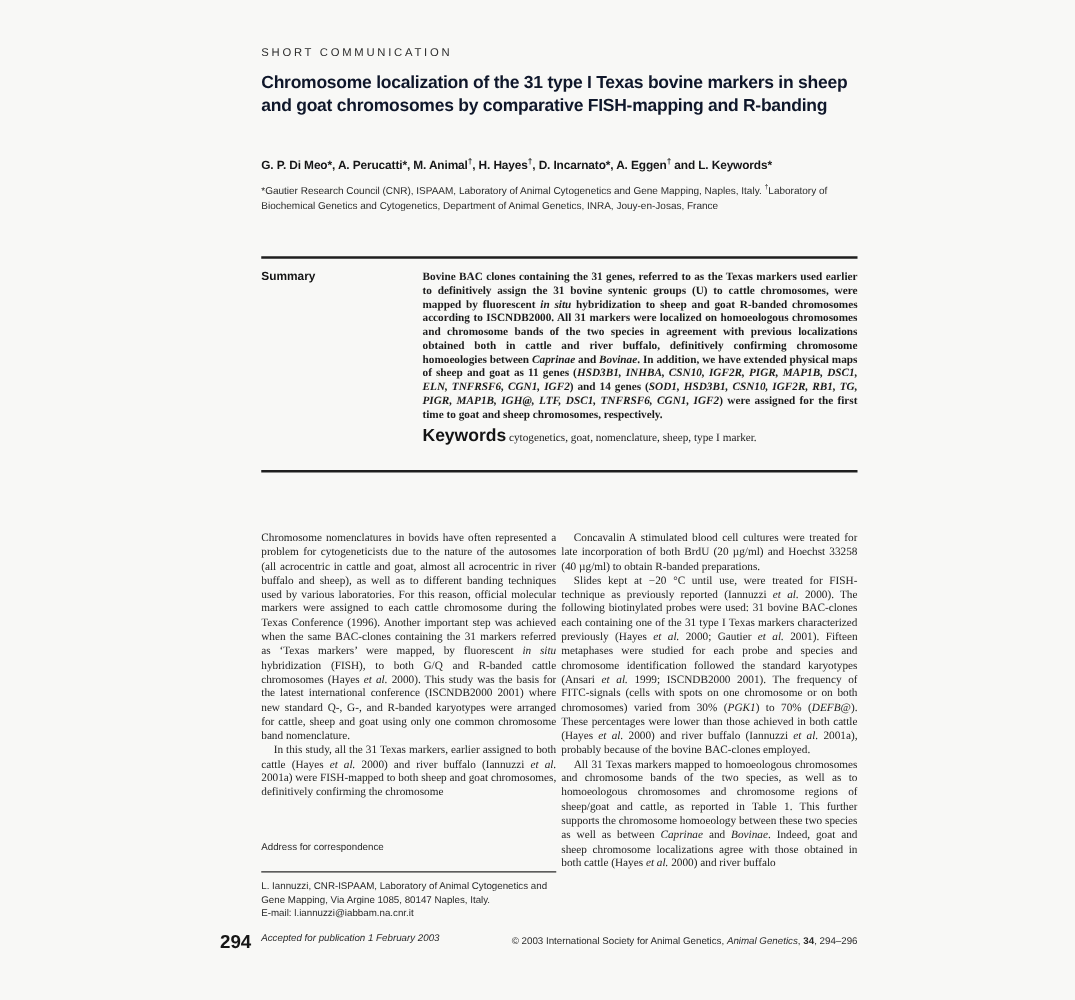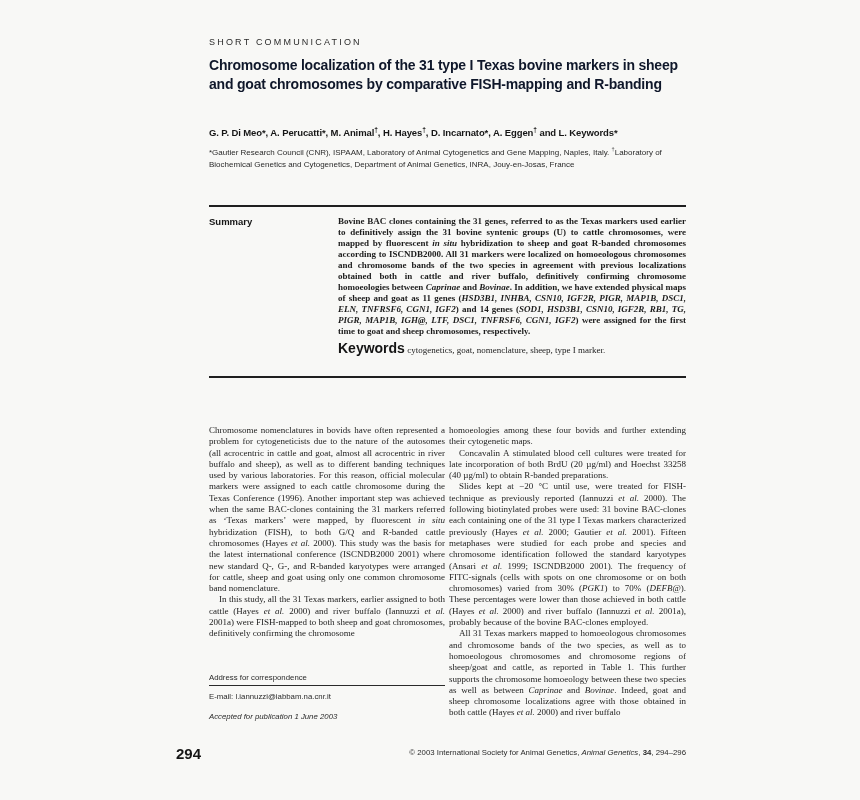--- a/index.html
+++ b/index.html
@@ -74,21 +74,21 @@
   .col-left  { left:209px; width:236px; height:254px; }
   .col-right { left:449px; width:237px; height:335px; }
   .col p { margin:0; }
   .col p.indent { text-indent:10px; }
 
   .corr {
     left:209px; top:672px; width:236px;
     font-family:"Liberation Sans", sans-serif;
     font-size:7.8px; line-height:11px; color:#2a2a2a;
   }
-  .corr-heading { margin-bottom:2px; }
+  .corr-heading { margin-bottom:14px; }
   .corr-rule { border:0; border-top:1.5px solid #2a2a2a; margin:0 0 5px 0; }
   .corr-accepted { font-style:italic; margin-top:9px; }
 
   .page-number {
     left:176px; top:745px;
     font-family:"Liberation Sans", sans-serif;
     font-weight:bold; font-size:15px; color:#161616;
   }
   .copyright {
     left:386px; top:748px; width:300px;
@@ -120,27 +120,27 @@
 </div>
 
 <div class="abs rule rule-mid"></div>
 
 <div class="abs col col-left">
   <p><span>Chromosome nomenclatures in bovids have often represented a problem for cytogeneticists due to the nature of the autosomes (all acrocentric in cattle and goat, almost all acrocentric in river buffalo and sheep), as well as to different banding techniques used by various laboratories. For this reason, official molecular markers were assigned to each cattle chromosome during the Texas Conference (1996). Another important step was achieved when the same BAC-clones containing the 31 markers referred as ‘Texas markers’ were mapped, by fluorescent </span><span style="font-style: italic;">in situ</span><span> hybridization (FISH), to both G/Q and R-banded cattle chromosomes (Hayes </span><span style="font-style: italic;">et al.</span><span> 2000). This study was the basis for the latest international conference (ISCNDB2000 2001) where new standard Q-, G-, and R-banded karyotypes were arranged for cattle, sheep and goat using only one common chromosome band nomenclature.</span></p>
   <p class="indent"><span>In this study, all the 31 Texas markers, earlier assigned to both cattle (Hayes </span><span style="font-style: italic;">et al.</span><span> 2000) and river buffalo (Iannuzzi </span><span style="font-style: italic;">et al.</span><span> 2001a) were FISH-mapped to both sheep and goat chromosomes, definitively confirming the chromosome</span></p>
 </div>
 
 <div class="abs col col-right">
-  <p><span>homoeologies among these four bovids and further extending their cytogenetic maps.</span></p>
   <p class="indent"><span>Concavalin A stimulated blood cell cultures were treated for late incorporation of both BrdU (20 µg/ml) and Hoechst 33258 (40 µg/ml) to obtain R-banded preparations.</span></p>
   <p class="indent"><span>Slides kept at −20 °C until use, were treated for FISH-technique as previously reported (Iannuzzi </span><span style="font-style: italic;">et al.</span><span> 2000). The following biotinylated probes were used: 31 bovine BAC-clones each containing one of the 31 type I Texas markers characterized previously (Hayes </span><span style="font-style: italic;">et al.</span><span> 2000; Gautier </span><span style="font-style: italic;">et al.</span><span> 2001). Fifteen metaphases were studied for each probe and species and chromosome identification followed the standard karyotypes (Ansari </span><span style="font-style: italic;">et al.</span><span> 1999; ISCNDB2000 2001). The frequency of FITC-signals (cells with spots on one chromosome or on both chromosomes) varied from 30% (</span><span style="font-style: italic;">PGK1</span><span>) to 70% (</span><span style="font-style: italic;">DEFB@</span><span>). These percentages were lower than those achieved in both cattle (Hayes </span><span style="font-style: italic;">et al.</span><span> 2000) and river buffalo (Iannuzzi </span><span style="font-style: italic;">et al.</span><span> 2001a), probably because of the bovine BAC-clones employed.</span></p>
   <p class="indent"><span>All 31 Texas markers mapped to homoeologous chromosomes and chromosome bands of the two species, as well as to homoeologous chromosomes and chromosome regions of sheep/goat and cattle, as reported in Table 1. This further supports the chromosome homoeology between these two species as well as between </span><span style="font-style: italic;">Caprinae</span><span> and </span><span style="font-style: italic;">Bovinae</span><span>. Indeed, goat and sheep chromosome localizations agree with those obtained in both cattle (Hayes </span><span style="font-style: italic;">et al.</span><span> 2000) and river buffalo</span></p>
 </div>
 
 <div class="abs corr">
   <div class="corr-heading">Address for correspondence</div>
   <hr class="corr-rule">
+  <div>L. Iannuzzi, CNR-ISPAAM, Laboratory of Animal Cytogenetics and Gene Mapping, Via Argine 1085, 80147 Naples, Italy.</div>
   <div>E-mail: l.iannuzzi@iabbam.na.cnr.it</div>
-  <div class="corr-accepted">Accepted for publication 1 June 2003</div>
+  <div class="corr-accepted">Accepted for publication 1 February 2003</div>
 </div>
 
 <div class="abs page-number">294</div>
 <div class="abs copyright"><span>© 2003 International Society for Animal Genetics, </span><span style="font-style: italic; text-align: center;">Animal Genetics</span><span>, </span><span style="font-weight: bold;">34</span><span>, 294–296</span></div>
 
 </body></html>

